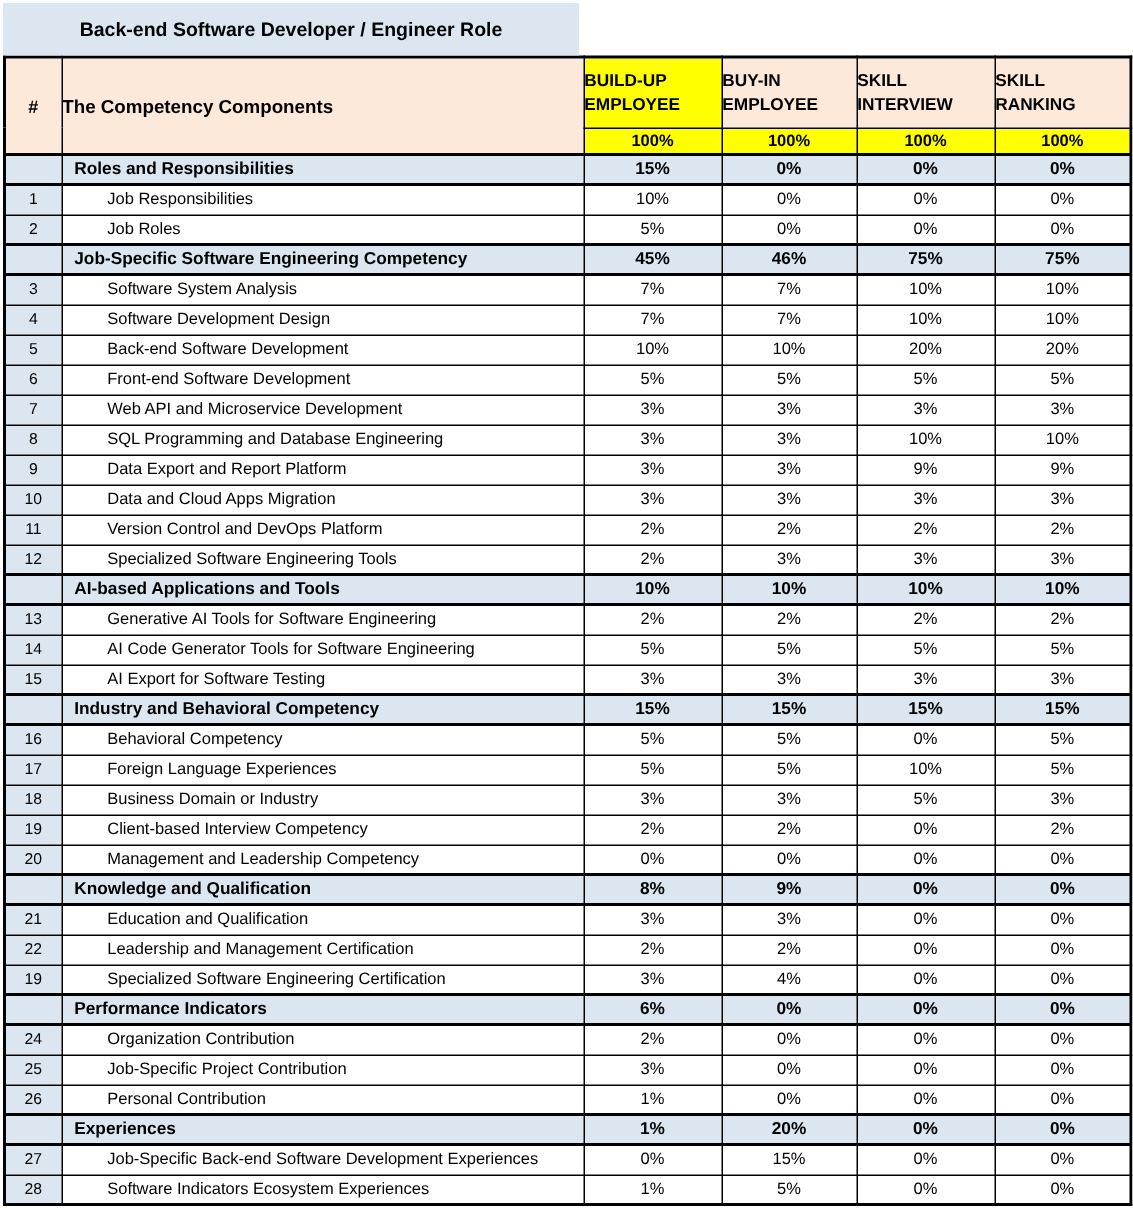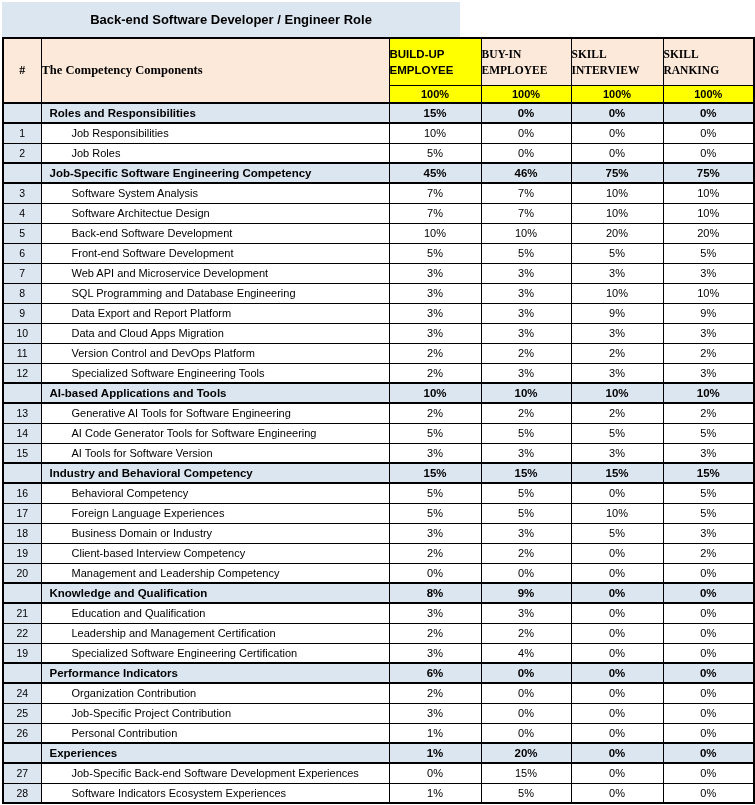--- a/index.html
+++ b/index.html
@@ -13,21 +13,21 @@
     width: 751px;
     padding: 2px;
   }
   
   .title-strip {
     display: flex;
     height: 35px;
     width: 751px;
   }
   .title-left {
-    width: 458px;
+    width: 384px;
     background: var(--light-blue);
     font-weight: bold;
     font-size: 13px;
     display: flex;
     align-items: center;
     justify-content: center;
   }
   .title-right {
     flex: 1;
     border-left: 1px solid var(--border);
@@ -46,21 +46,21 @@
     table-layout: fixed;
     width: 751px;
     border: 2px solid var(--border);
   }
   th, td {
     border: 1px solid var(--border);
     overflow: hidden;
     white-space: nowrap;
     padding: 0;
   }
-  .cream  { background: var(--cream); font-family: Liberation Serif, serif; }
+  .cream  { background: var(--cream); }
   .yellow { background: var(--yellow); }
 
   tr.cols-row { height: 47px; }
   th.num-h {
     text-align: center;
     font-weight: bold;
     font-size: 12px;
   }
   th.label-h {
     text-align: left;
@@ -190,21 +190,21 @@
         <tr>
           <td class="num">3</td>
           <td class="label">Software System Analysis</td>
           <td class="val">7%</td>
           <td class="val">7%</td>
           <td class="val">10%</td>
           <td class="val">10%</td>
         </tr>
         <tr>
           <td class="num">4</td>
-          <td class="label">Software Architectue Design</td>
+          <td class="label">Software Development Design</td>
           <td class="val">7%</td>
           <td class="val">7%</td>
           <td class="val">10%</td>
           <td class="val">10%</td>
         </tr>
         <tr>
           <td class="num">5</td>
           <td class="label">Back-end Software Development</td>
           <td class="val">10%</td>
           <td class="val">10%</td>
@@ -286,21 +286,21 @@
         <tr>
           <td class="num">14</td>
           <td class="label">AI Code Generator Tools for Software Engineering</td>
           <td class="val">5%</td>
           <td class="val">5%</td>
           <td class="val">5%</td>
           <td class="val">5%</td>
         </tr>
         <tr>
           <td class="num">15</td>
-          <td class="label">AI Tools for Software Version</td>
+          <td class="label">AI Export for Software Testing</td>
           <td class="val">3%</td>
           <td class="val">3%</td>
           <td class="val">3%</td>
           <td class="val">3%</td>
         </tr>
         <tr class="section-row">
           <td class="num"></td>
           <td class="label">Industry and Behavioral Competency</td>
           <td class="val">15%</td>
           <td class="val">15%</td>

